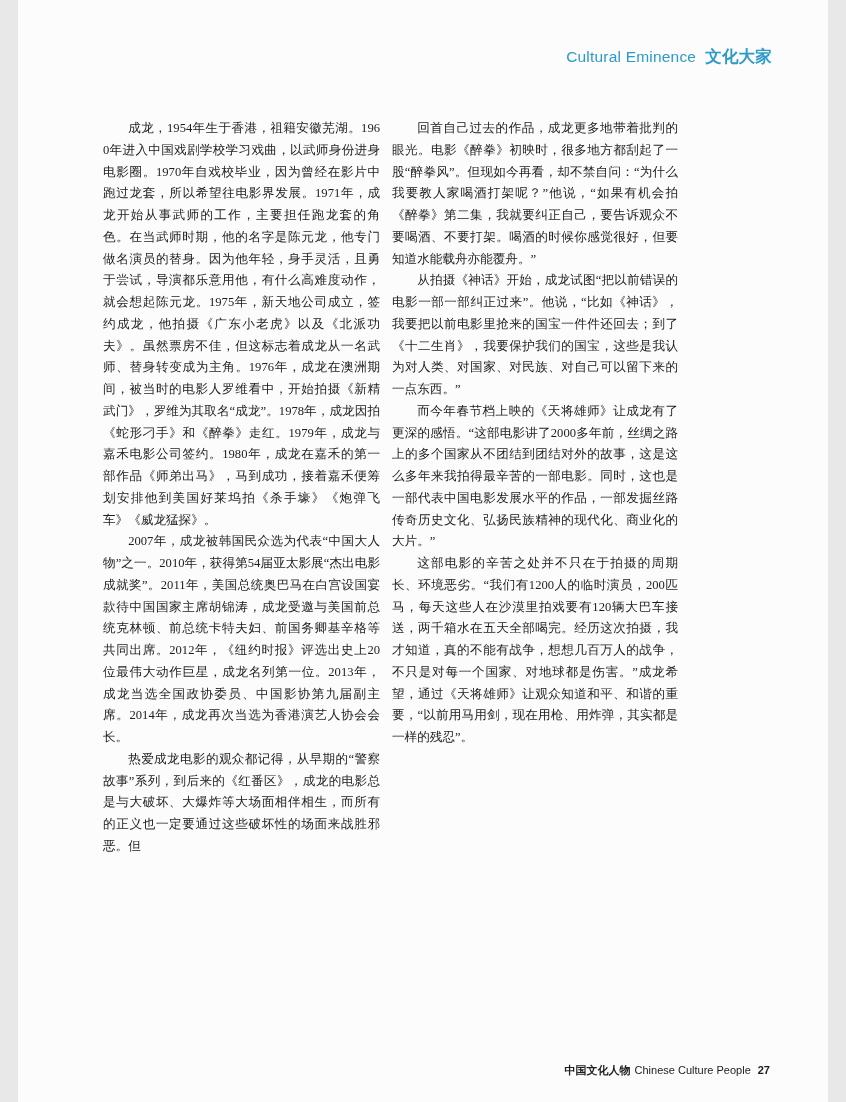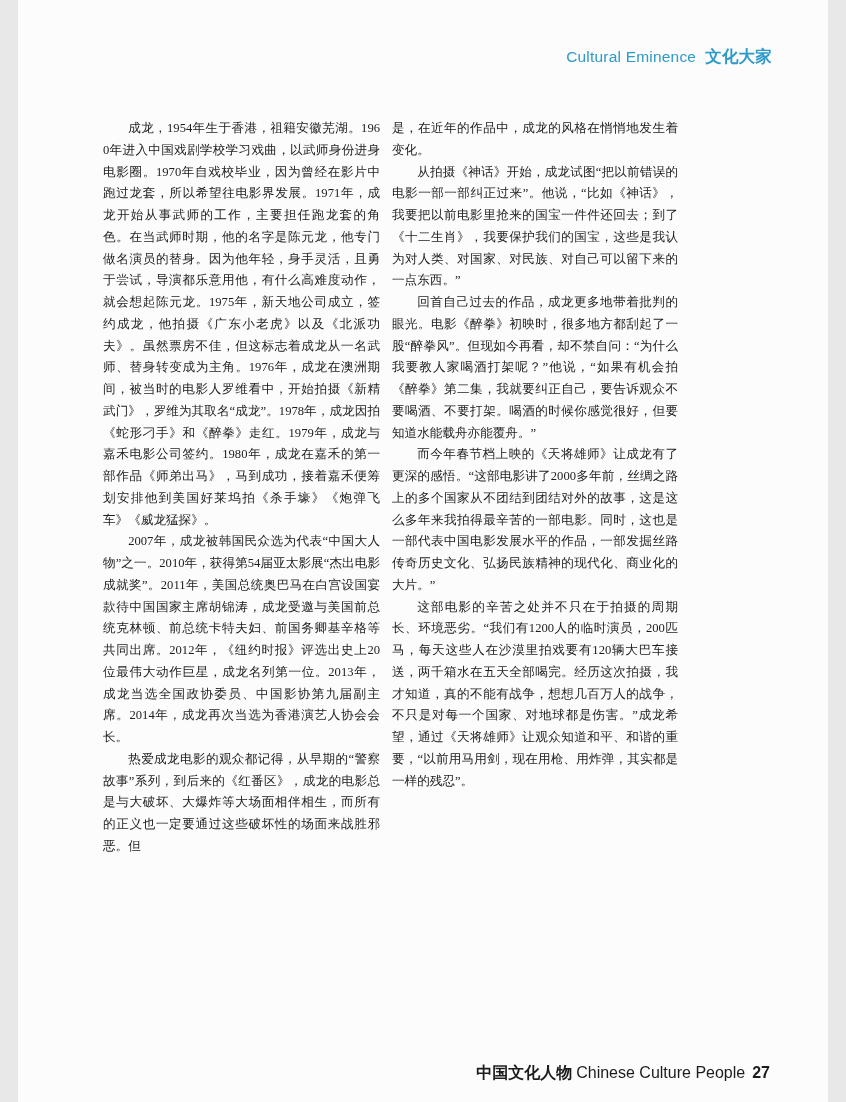--- a/index.html
+++ b/index.html
@@ -34,21 +34,21 @@
   }
   .col-left  { left: 85px;  width: 277px; }
   .col-right { left: 374px; width: 286px; }
   .para { margin: 0; padding: 0; }
   .para.indent { text-indent: 2em; }
   .footer {
     position: absolute;
     top: 1063px;
     right: 58px;
     font-family: "Liberation Sans", sans-serif;
-    font-size: 16px;
+    font-size: 11px;
     color: #1c1c1c;
     white-space: nowrap;
   }
   .footer-zh { font-weight: 700; }
   .footer-en { font-weight: 400; margin-left: 4px; }
   .footer-num { font-weight: 700; margin-left: 7px; }
 </style>
 </head>
 <body>
 
@@ -58,23 +58,22 @@
     <span class="header-en">Cultural Eminence</span><span class="header-zh">文化大家</span>
   </div>
 
   <div class="col col-left">
       <p class="para indent">成龙，1954年生于香港，祖籍安徽芜湖。1960年进入中国戏剧学校学习戏曲，以武师身份进身电影圈。1970年自戏校毕业，因为曾经在影片中跑过龙套，所以希望往电影界发展。1971年，成龙开始从事武师的工作，主要担任跑龙套的角色。在当武师时期，他的名字是陈元龙，他专门做名演员的替身。因为他年轻，身手灵活，且勇于尝试，导演都乐意用他，有什么高难度动作，就会想起陈元龙。1975年，新天地公司成立，签约成龙，他拍摄《广东小老虎》以及《北派功夫》。虽然票房不佳，但这标志着成龙从一名武师、替身转变成为主角。1976年，成龙在澳洲期间，被当时的电影人罗维看中，开始拍摄《新精武门》，罗维为其取名“成龙”。1978年，成龙因拍《蛇形刁手》和《醉拳》走红。1979年，成龙与嘉禾电影公司签约。1980年，成龙在嘉禾的第一部作品《师弟出马》，马到成功，接着嘉禾便筹划安排他到美国好莱坞拍《杀手壕》《炮弹飞车》《威龙猛探》。</p>
       <p class="para indent">2007年，成龙被韩国民众选为代表“中国大人物”之一。2010年，获得第54届亚太影展“杰出电影成就奖”。2011年，美国总统奥巴马在白宫设国宴款待中国国家主席胡锦涛，成龙受邀与美国前总统克林顿、前总统卡特夫妇、前国务卿基辛格等共同出席。2012年，《纽约时报》评选出史上20位最伟大动作巨星，成龙名列第一位。2013年，成龙当选全国政协委员、中国影协第九届副主席。2014年，成龙再次当选为香港演艺人协会会长。</p>
       <p class="para indent">热爱成龙电影的观众都记得，从早期的“警察故事”系列，到后来的《红番区》，成龙的电影总是与大破坏、大爆炸等大场面相伴相生，而所有的正义也一定要通过这些破坏性的场面来战胜邪恶。但</p>
     </div>
 
   <div class="col col-right">
-      <p class="para">是，在近年的作品中，成龙的风格在悄悄地发生着变化。</p>
+      <p class="para indent">回首自己过去的作品，成龙更多地带着批判的眼光。电影《醉拳》初映时，很多地方都刮起了一股“醉拳风”。但现如今再看，却不禁自问：“为什么我要教人家喝酒打架呢？”他说，“如果有机会拍《醉拳》第二集，我就要纠正自己，要告诉观众不要喝酒、不要打架。喝酒的时候你感觉很好，但要知道水能载舟亦能覆舟。”</p>
       <p class="para indent">从拍摄《神话》开始，成龙试图“把以前错误的电影一部一部纠正过来”。他说，“比如《神话》，我要把以前电影里抢来的国宝一件件还回去；到了《十二生肖》，我要保护我们的国宝，这些是我认为对人类、对国家、对民族、对自己可以留下来的一点东西。”</p>
-      <p class="para indent">回首自己过去的作品，成龙更多地带着批判的眼光。电影《醉拳》初映时，很多地方都刮起了一股“醉拳风”。但现如今再看，却不禁自问：“为什么我要教人家喝酒打架呢？”他说，“如果有机会拍《醉拳》第二集，我就要纠正自己，要告诉观众不要喝酒、不要打架。喝酒的时候你感觉很好，但要知道水能载舟亦能覆舟。”</p>
       <p class="para indent">而今年春节档上映的《天将雄师》让成龙有了更深的感悟。“这部电影讲了2000多年前，丝绸之路上的多个国家从不团结到团结对外的故事，这是这么多年来我拍得最辛苦的一部电影。同时，这也是一部代表中国电影发展水平的作品，一部发掘丝路传奇历史文化、弘扬民族精神的现代化、商业化的大片。”</p>
       <p class="para indent">这部电影的辛苦之处并不只在于拍摄的周期长、环境恶劣。“我们有1200人的临时演员，200匹马，每天这些人在沙漠里拍戏要有120辆大巴车接送，两千箱水在五天全部喝完。经历这次拍摄，我才知道，真的不能有战争，想想几百万人的战争，不只是对每一个国家、对地球都是伤害。”成龙希望，通过《天将雄师》让观众知道和平、和谐的重要，“以前用马用剑，现在用枪、用炸弹，其实都是一样的残忍”。</p>
     </div>
 
   <div class="footer">
     <span class="footer-zh">中国文化人物</span><span class="footer-en">Chinese Culture People</span><span class="footer-num">27</span>
   </div>
 
 </div>
 

